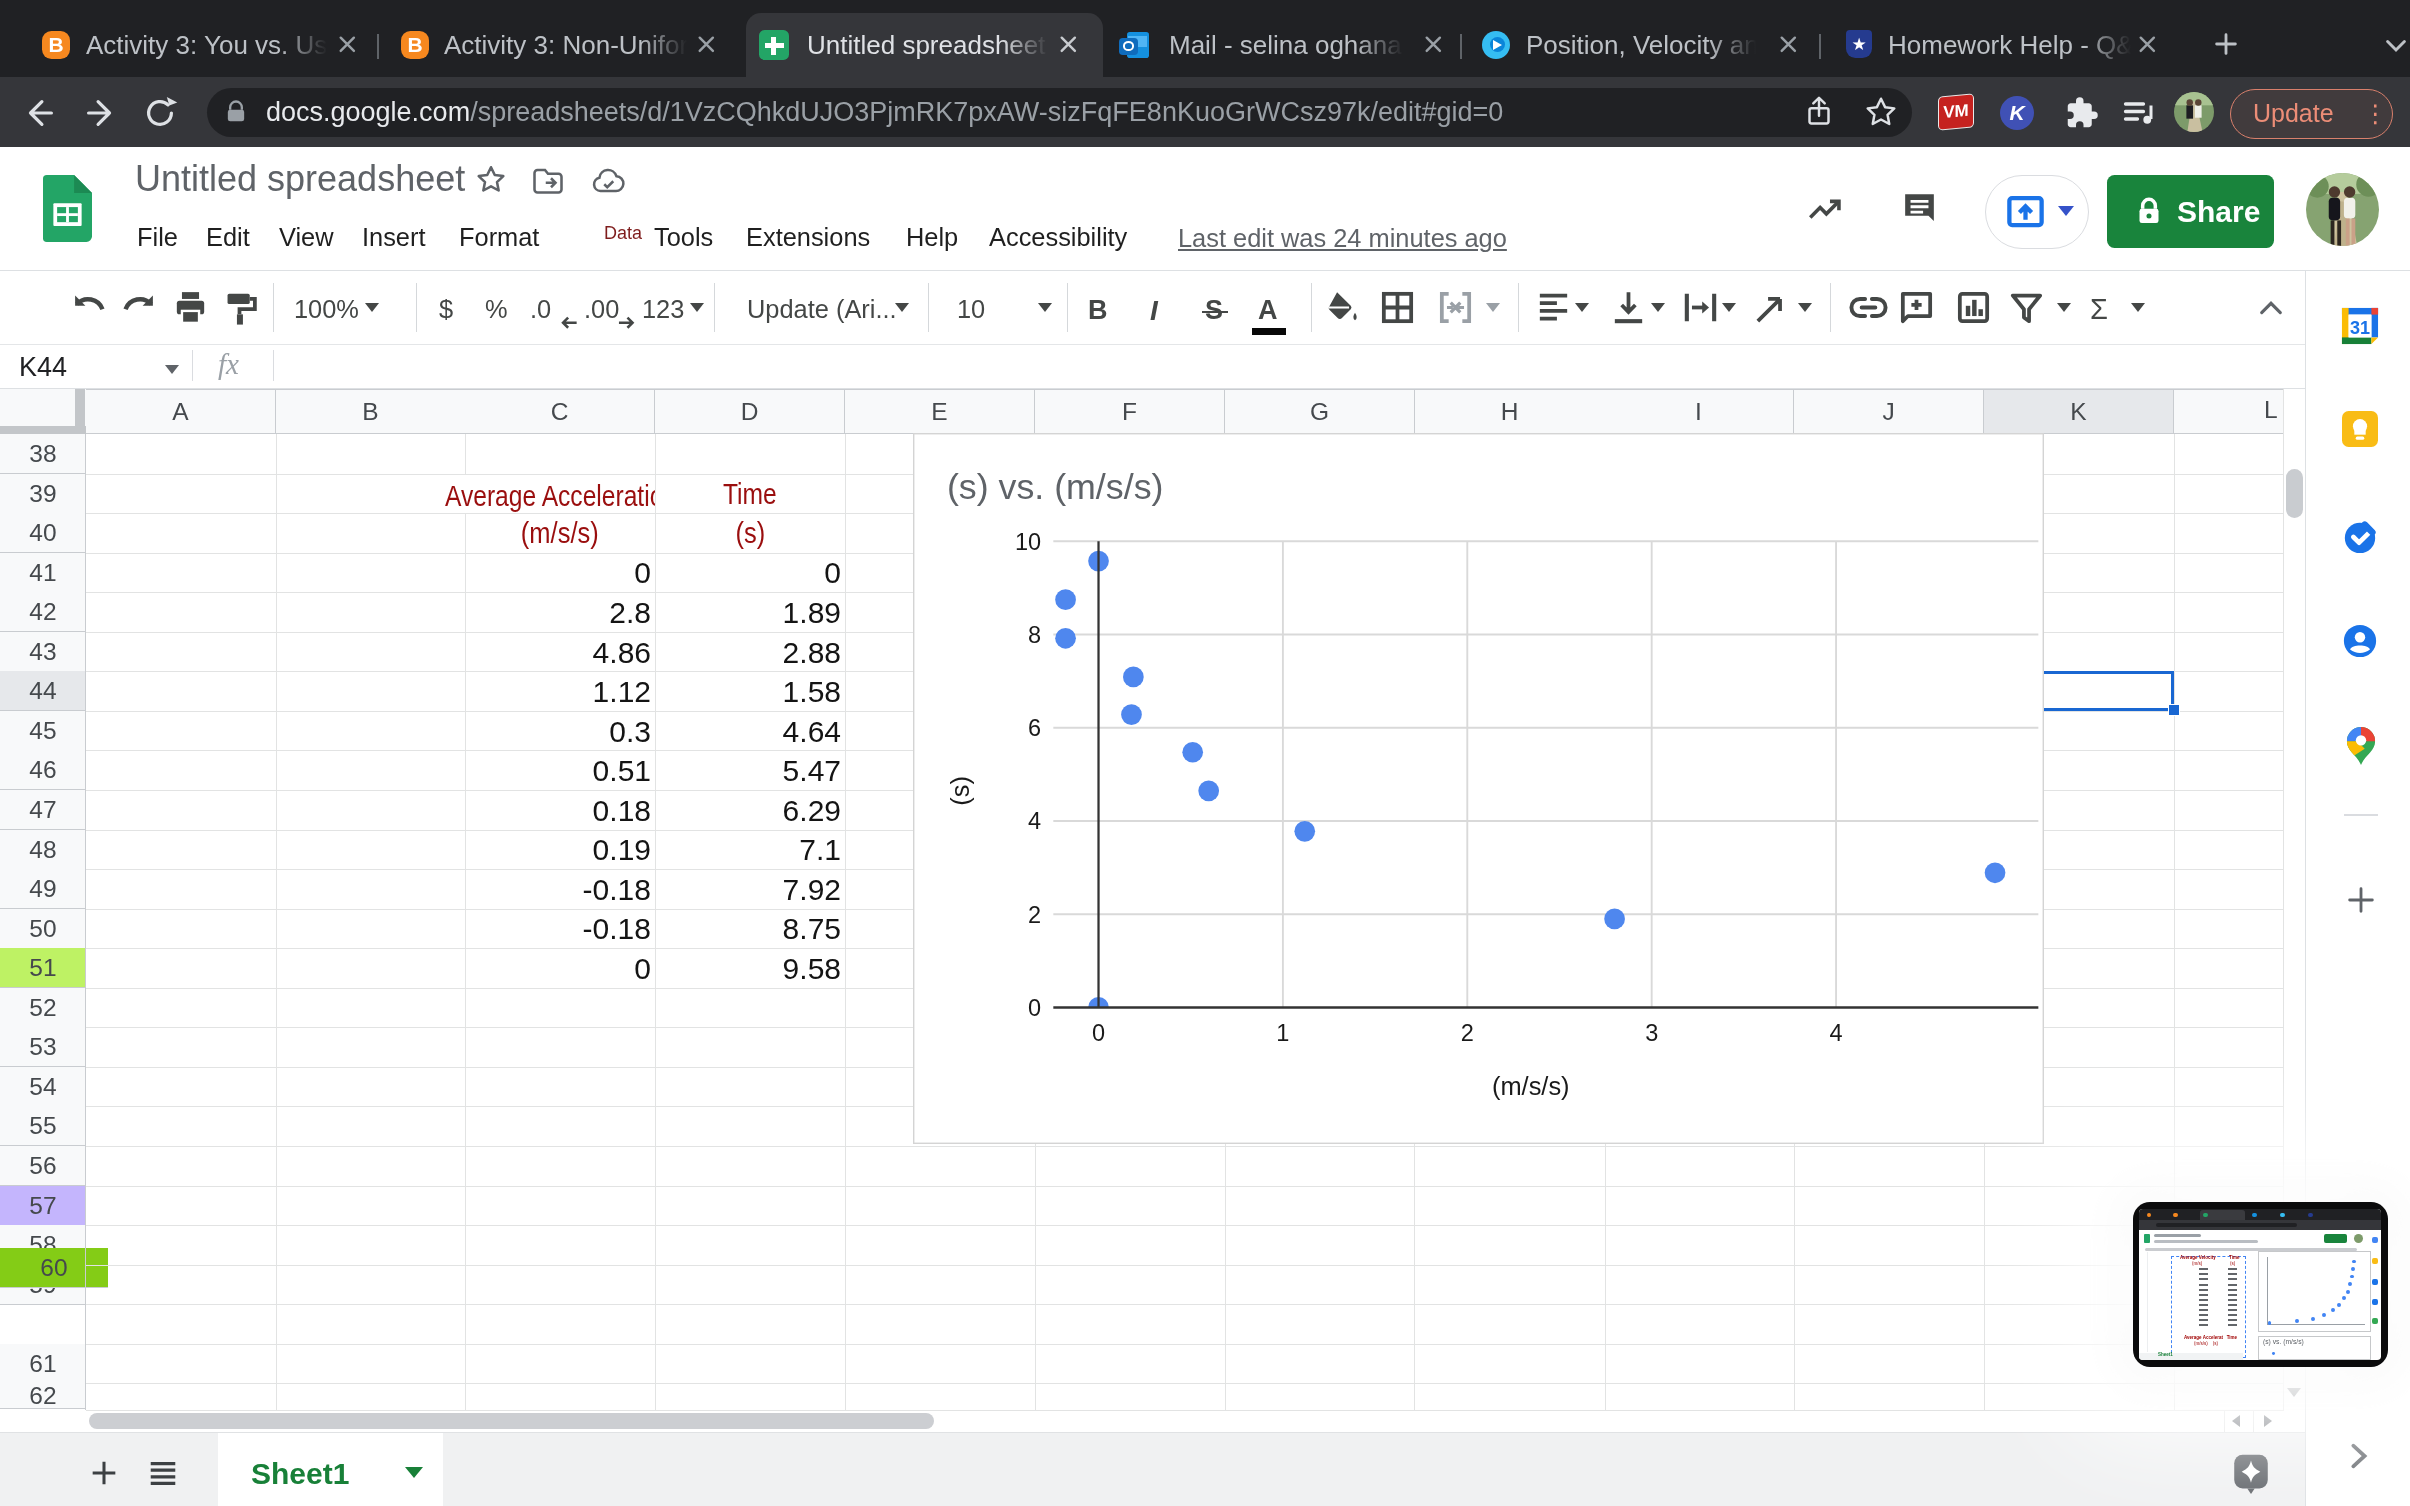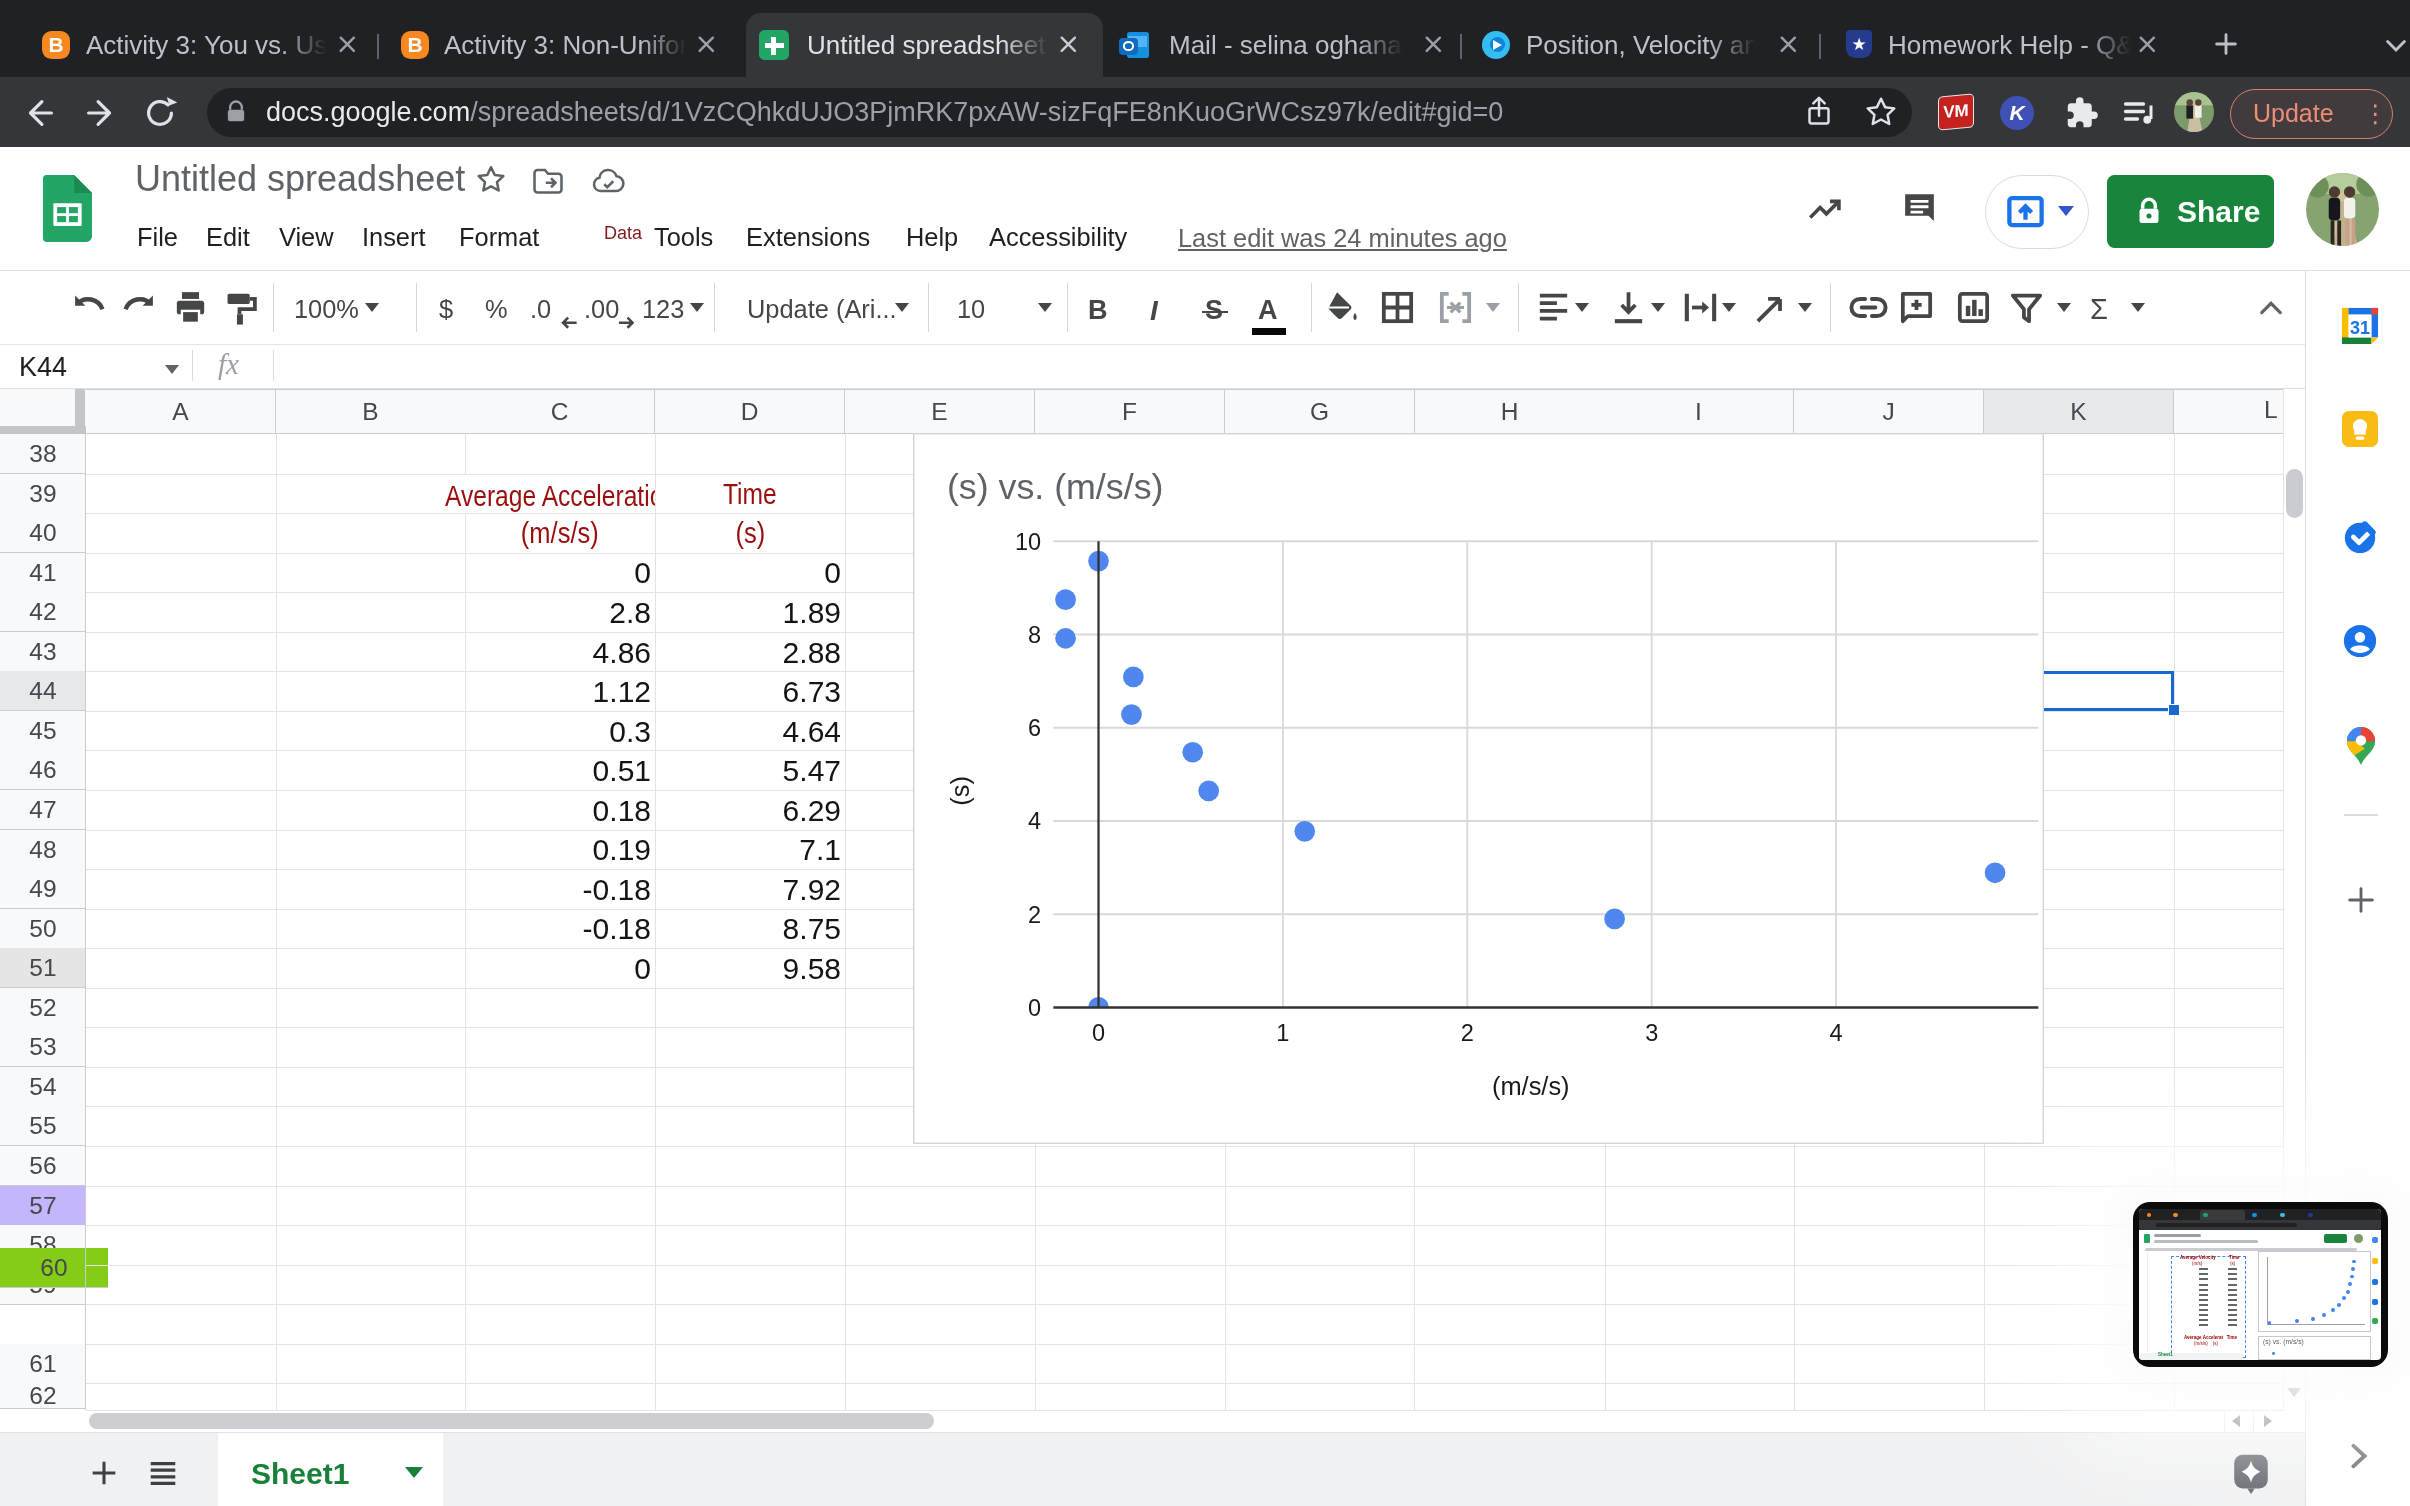--- a/index.html
+++ b/index.html
@@ -339,21 +339,21 @@
     <div class="hcell" style="left:0;top:553px;width:86px;height:40px;background:#f8f9fa;border-right:none">41</div>
     <div class="hcell" style="left:0;top:592px;width:86px;height:40px;background:#f8f9fa;border-right:none">42</div>
     <div class="hcell" style="left:0;top:632px;width:86px;height:40px;background:#f8f9fa;border-right:none">43</div>
     <div class="hcell" style="left:0;top:671px;width:86px;height:40px;background:#e6e8eb;border-right:none">44</div>
     <div class="hcell" style="left:0;top:711px;width:86px;height:40px;background:#f8f9fa;border-right:none">45</div>
     <div class="hcell" style="left:0;top:750px;width:86px;height:40px;background:#f8f9fa;border-right:none">46</div>
     <div class="hcell" style="left:0;top:790px;width:86px;height:40px;background:#f8f9fa;border-right:none">47</div>
     <div class="hcell" style="left:0;top:830px;width:86px;height:40px;background:#f8f9fa;border-right:none">48</div>
     <div class="hcell" style="left:0;top:869px;width:86px;height:40px;background:#f8f9fa;border-right:none">49</div>
     <div class="hcell" style="left:0;top:909px;width:86px;height:40px;background:#f8f9fa;border-right:none">50</div>
-    <div class="hcell" style="left:0;top:948px;width:86px;height:40px;background:#e5e5e5;border-right:none">51</div>
+    <div class="hcell" style="left:0;top:948px;width:86px;height:40px;background:#bef264;border-right:none">51</div>
     <div class="hcell" style="left:0;top:988px;width:86px;height:40px;background:#f8f9fa;border-right:none">52</div>
     <div class="hcell" style="left:0;top:1027px;width:86px;height:40px;background:#f8f9fa;border-right:none">53</div>
     <div class="hcell" style="left:0;top:1067px;width:86px;height:40px;background:#f8f9fa;border-right:none">54</div>
     <div class="hcell" style="left:0;top:1106px;width:86px;height:40px;background:#f8f9fa;border-right:none">55</div>
     <div class="hcell" style="left:0;top:1146px;width:86px;height:40px;background:#f8f9fa;border-right:none">56</div>
     <div class="hcell" style="left:0;top:1186px;width:86px;height:40px;background:#c4b5fd;border-right:none">57</div>
     <div class="hcell" style="left:0;top:1225px;width:86px;height:40px;background:#f8f9fa;border-right:none">58</div>
     <div class="hcell" style="left:0;top:1265px;width:86px;height:40px;background:#f8f9fa;border-right:none">59</div>
     <div class="hcell" style="left:0;top:1248px;width:108px;height:40px;background:#84cc16;border-right:none">60</div>
     <div class="hcell" style="left:0;top:1344px;width:86px;height:40px;background:#f8f9fa;border-right:none">61</div>
@@ -408,21 +408,21 @@
     <div class="abs" style="left:656px;top:513px;width:188px;height:39px;font-size:30px;color:#9a0e0e;display:flex;align-items:center;justify-content:center">
       <span style="transform:scaleX(0.85)">(s)</span>
     </div>
     <div class="num" style="left:469px;top:556px;width:182px">0</div>
     <div class="num" style="left:659px;top:556px;width:182px">0</div>
     <div class="num" style="left:469px;top:596px;width:182px">2.8</div>
     <div class="num" style="left:659px;top:596px;width:182px">1.89</div>
     <div class="num" style="left:469px;top:636px;width:182px">4.86</div>
     <div class="num" style="left:659px;top:636px;width:182px">2.88</div>
     <div class="num" style="left:469px;top:675px;width:182px">1.12</div>
-    <div class="num" style="left:659px;top:675px;width:182px">6.73</div>
+    <div class="num" style="left:659px;top:675px;width:182px">1.58</div>
     <div class="num" style="left:469px;top:715px;width:182px">0.3</div>
     <div class="num" style="left:659px;top:715px;width:182px">4.64</div>
     <div class="num" style="left:469px;top:754px;width:182px">0.51</div>
     <div class="num" style="left:659px;top:754px;width:182px">5.47</div>
     <div class="num" style="left:469px;top:794px;width:182px">0.18</div>
     <div class="num" style="left:659px;top:794px;width:182px">6.29</div>
     <div class="num" style="left:469px;top:833px;width:182px">0.19</div>
     <div class="num" style="left:659px;top:833px;width:182px">7.1</div>
     <div class="num" style="left:469px;top:873px;width:182px">-0.18</div>
     <div class="num" style="left:659px;top:873px;width:182px">7.92</div>

